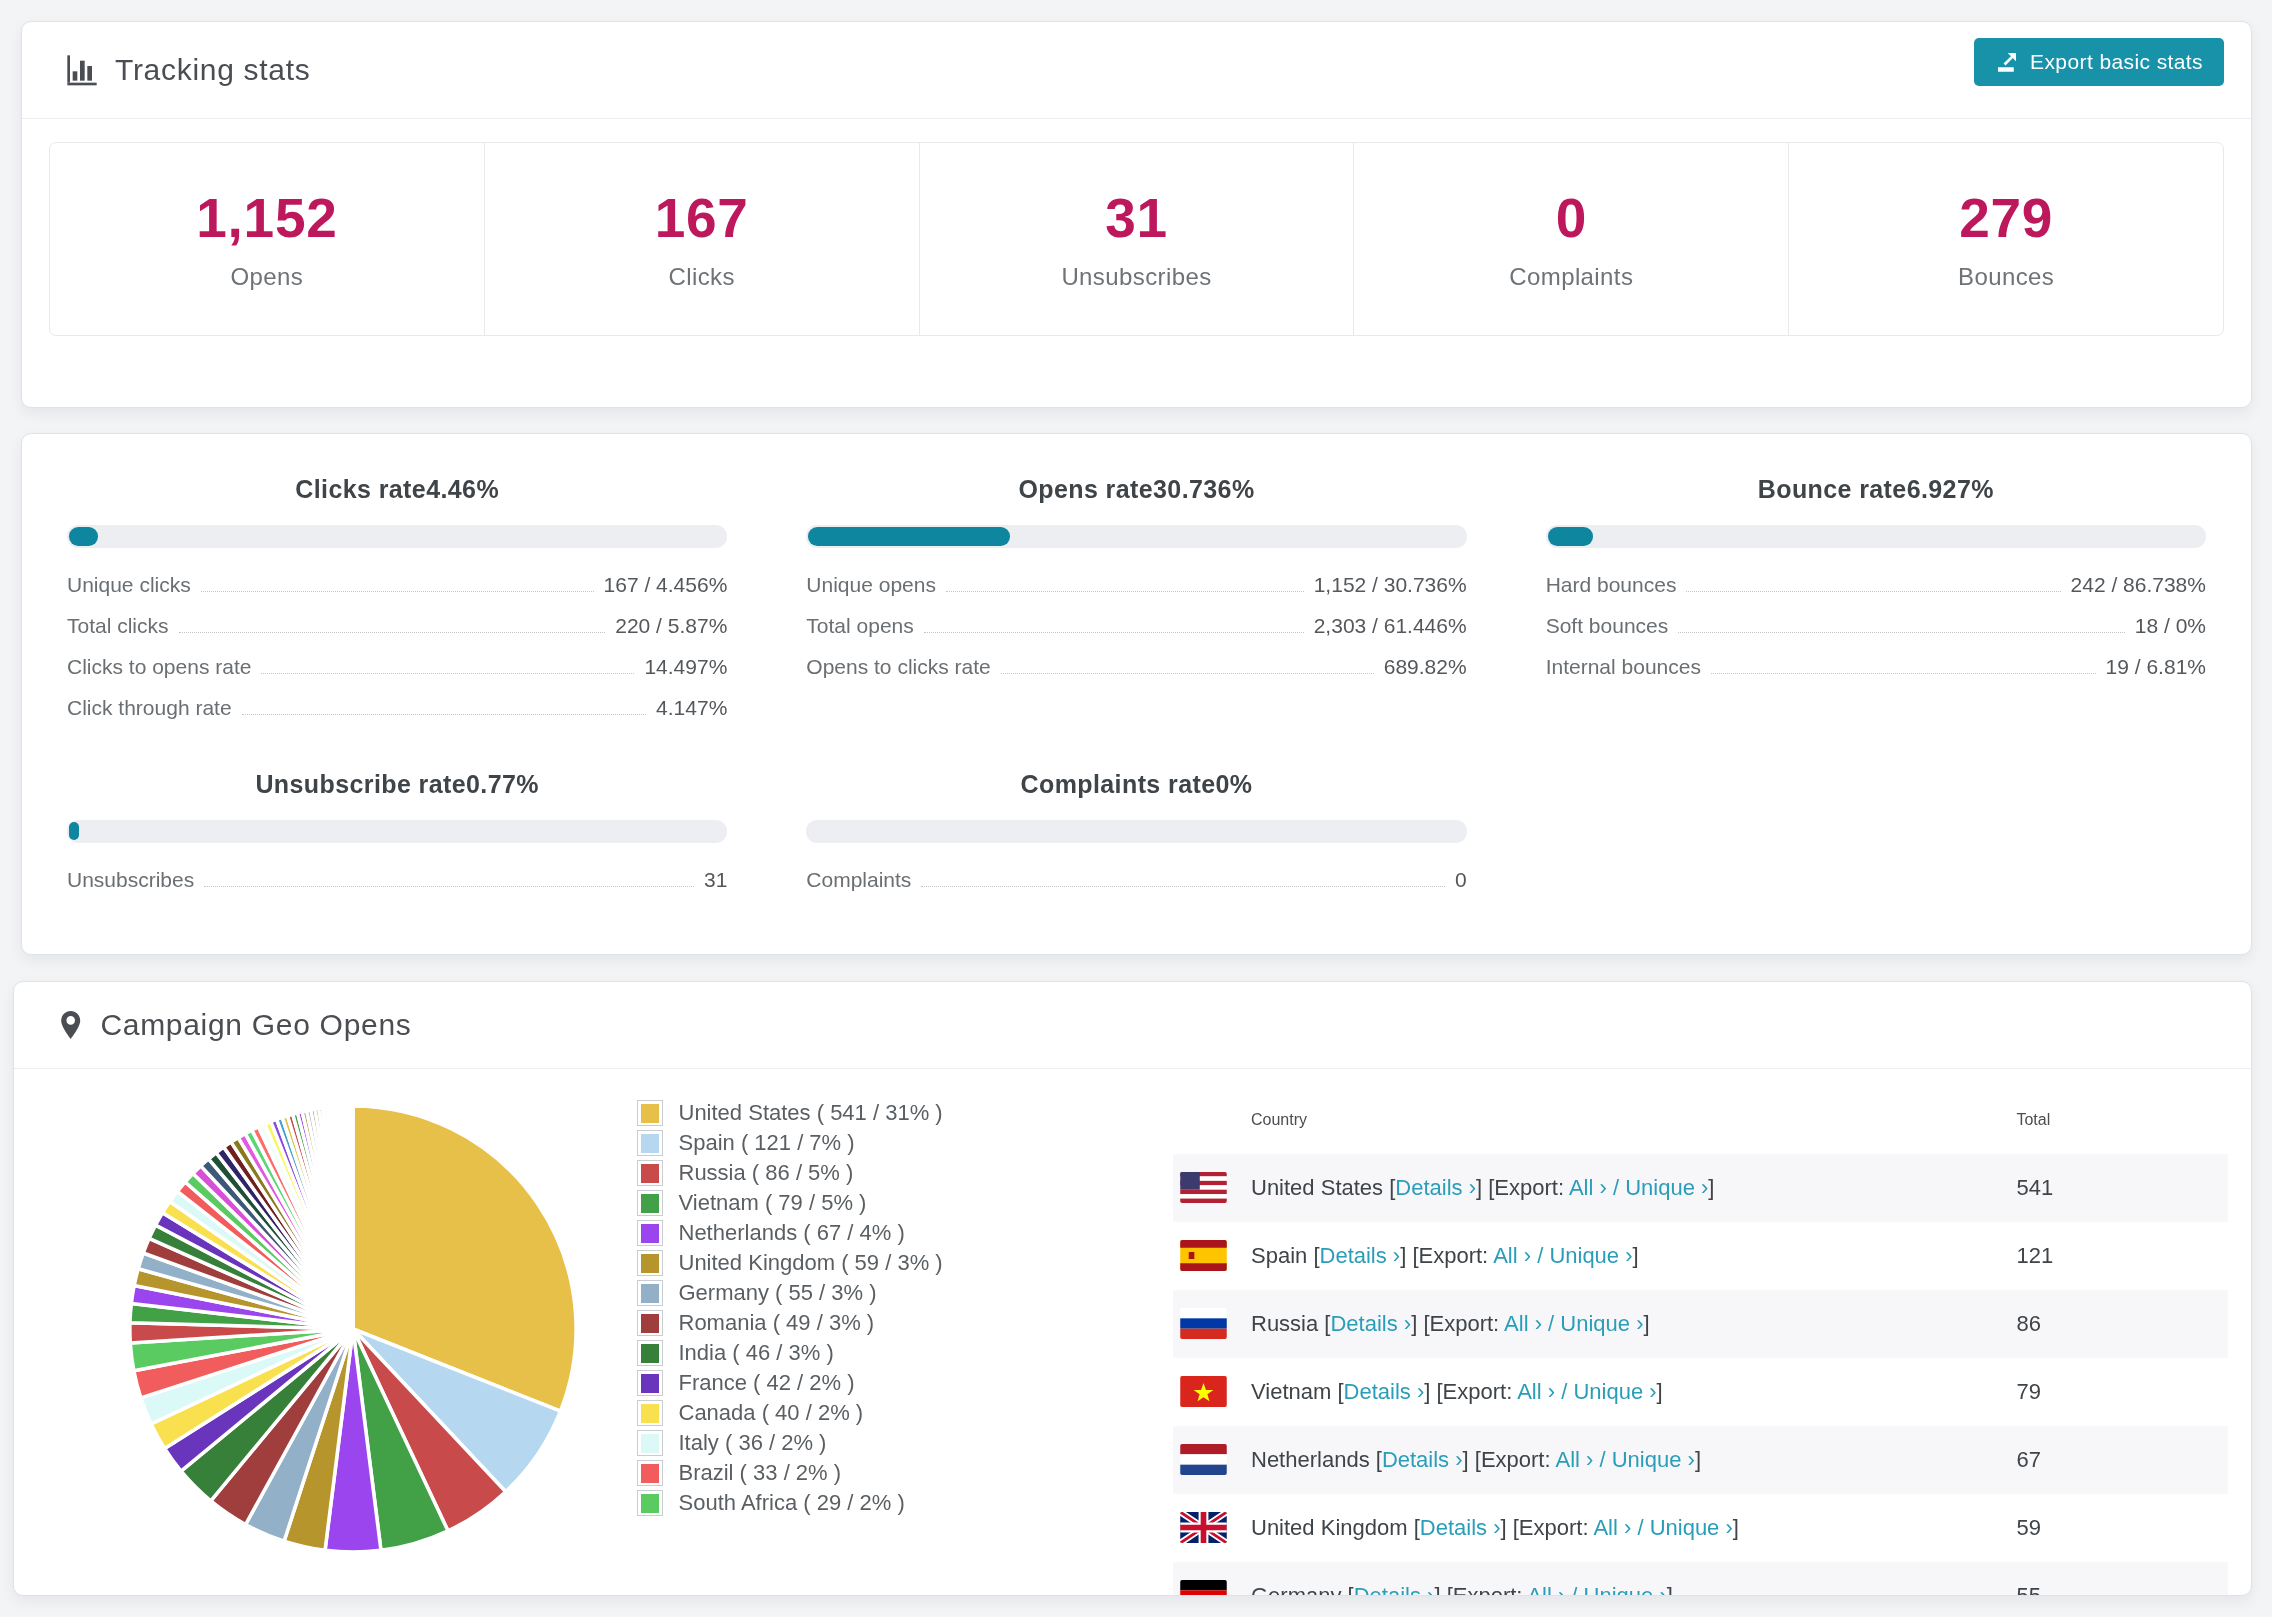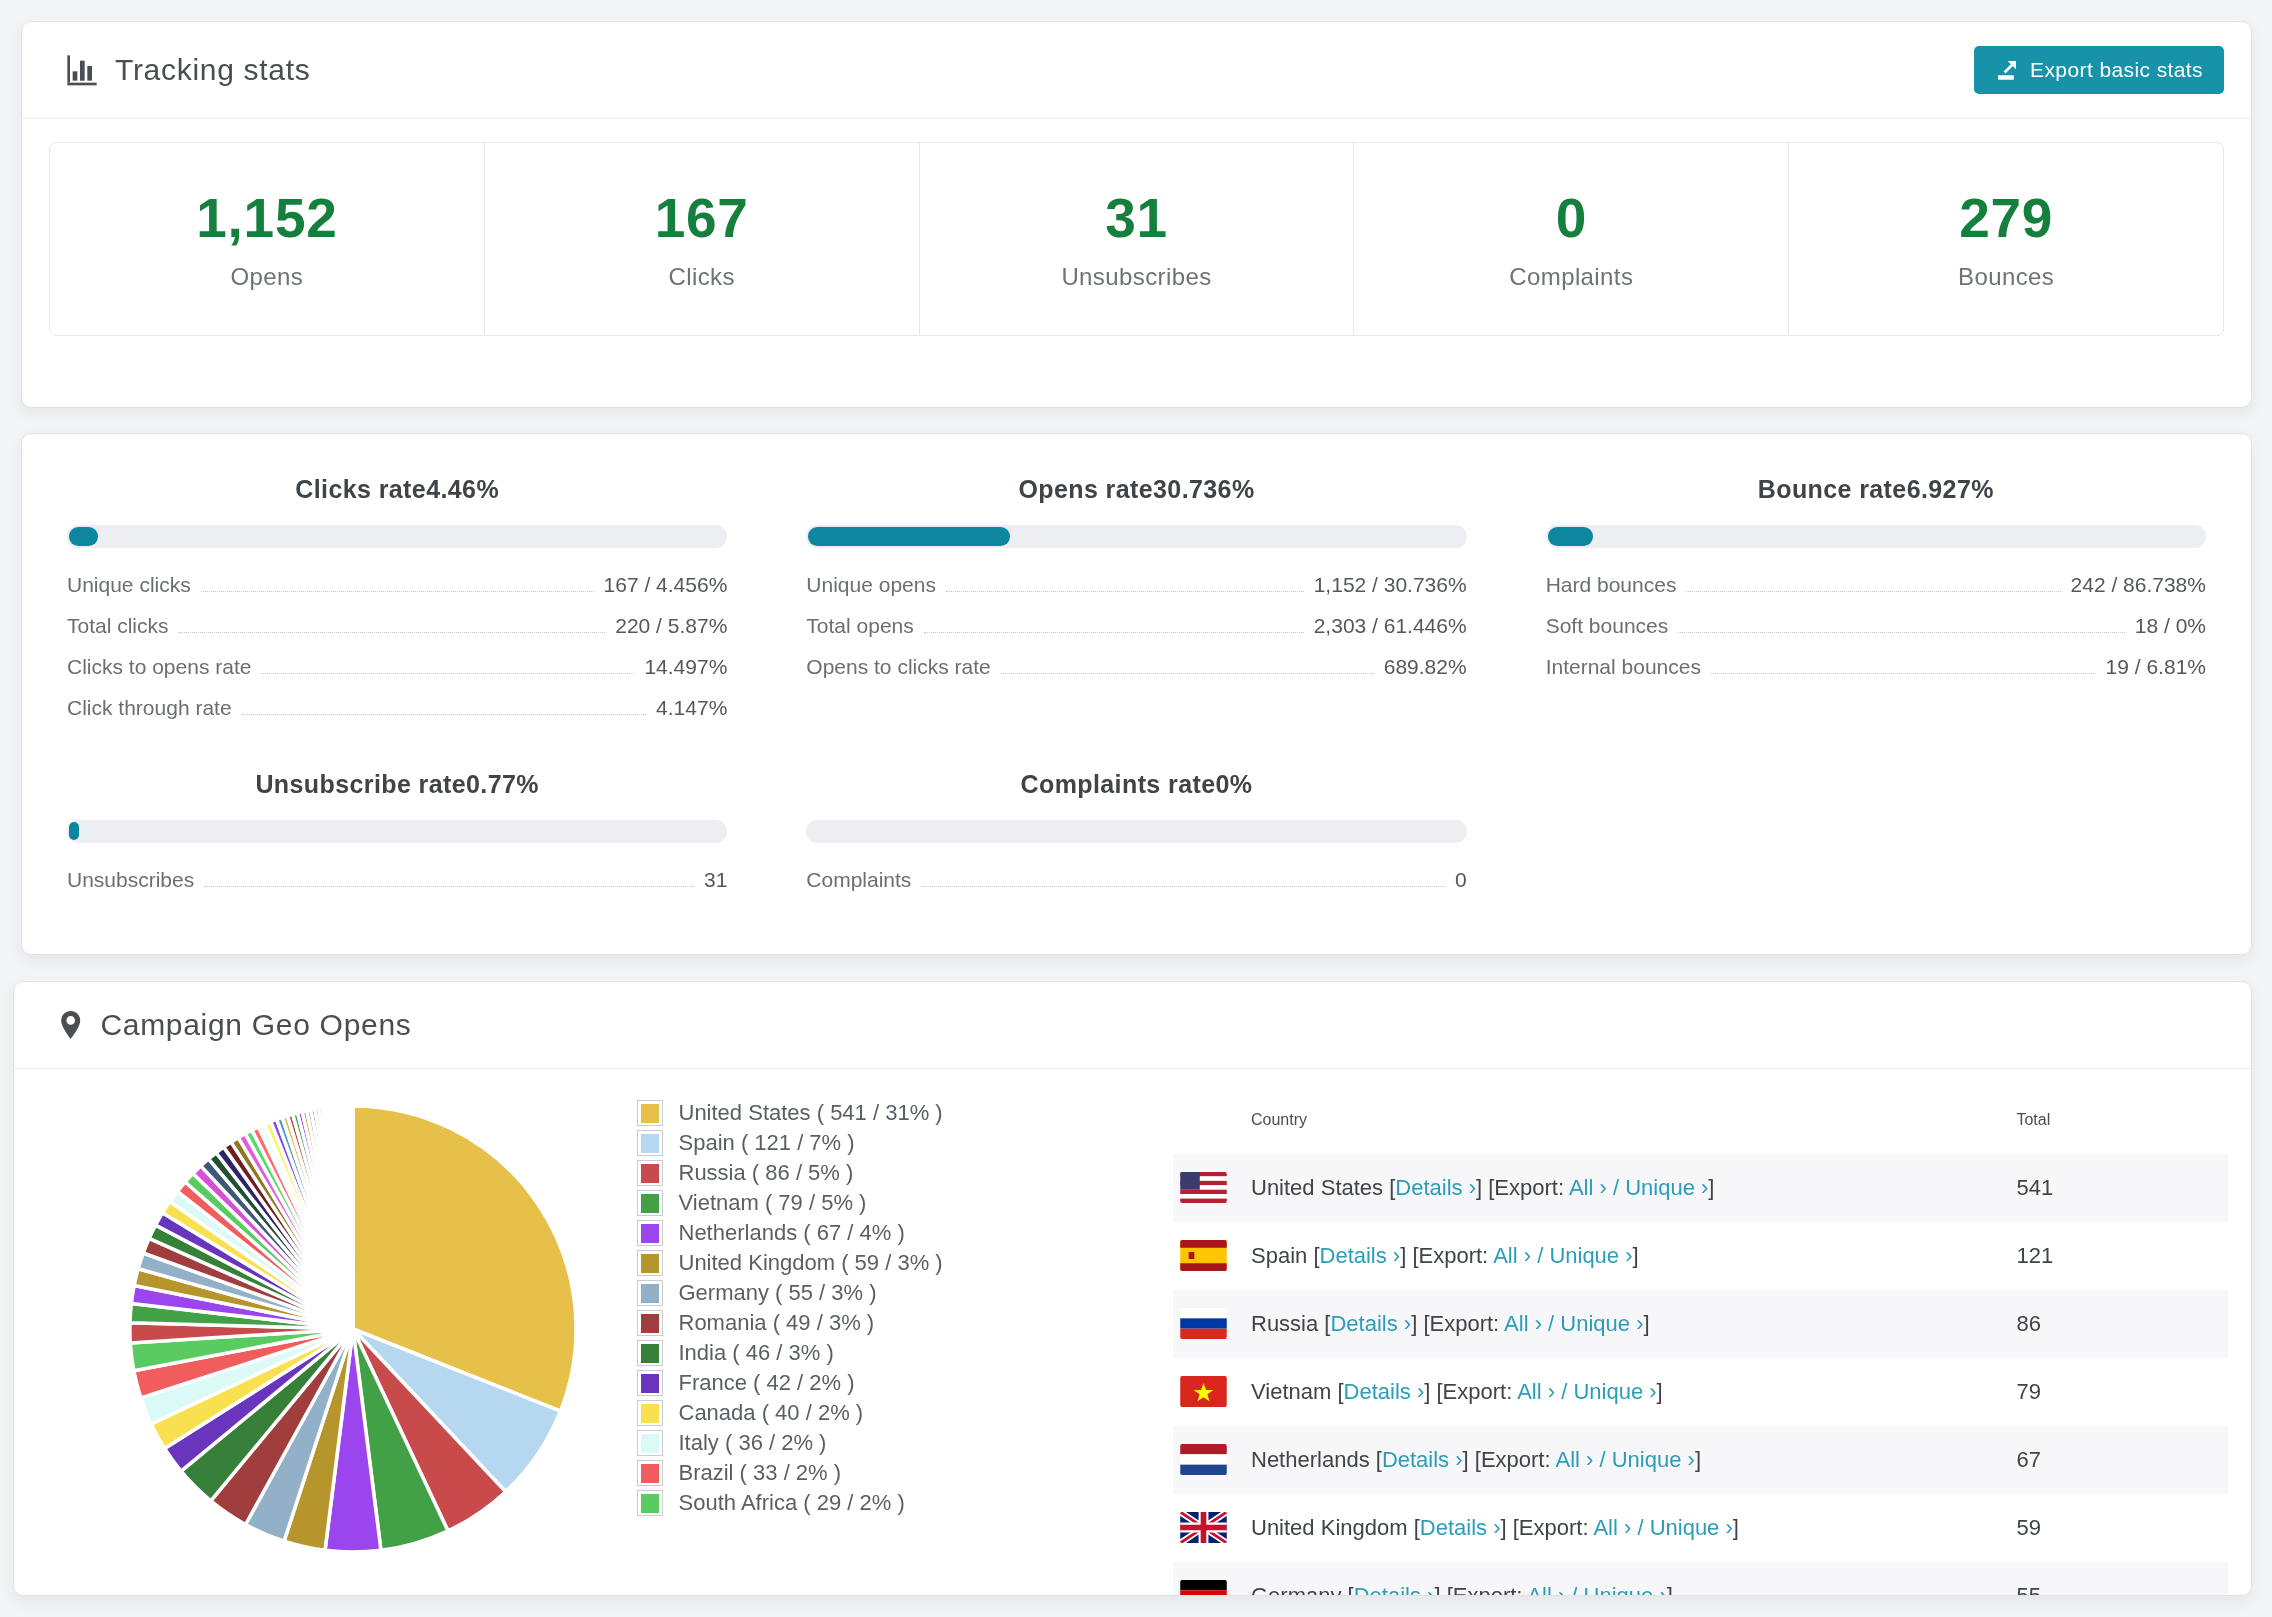--- a/index.html
+++ b/index.html
@@ -25,38 +25,38 @@
     border-bottom:0.7px solid #ededf0;
     position:relative;
   }
   .card-title{
     font-size:30px;color:#4a4e52;letter-spacing:0.7px;margin-left:17px;font-weight:400;
   }
   
   .card-tracking{margin-top:21px;height:387px;}
   .card-tracking .card-head{height:96px;}
   .export-btn{
-    position:absolute;right:27px;top:24px;
+    position:absolute;right:27px;top:16px;
     height:48px;padding:0 21px;
     background:#1792a8;color:#fff;border:none;border-radius:5px;
     font-family:"Liberation Sans",sans-serif;
     font-size:21px;letter-spacing:0.4px;
     display:flex;align-items:center;gap:11.3px;cursor:pointer;
   }
   .stats-row{
     margin:22.6px 27px 0;height:192px;
     border:0.7px solid #e7e9ed;border-radius:7px;
     display:flex;background:#fff;
   }
   .stat-cell{
     flex:1;display:flex;flex-direction:column;align-items:center;justify-content:center;
     border-right:0.7px solid #e7e9ed;
   }
   .stat-cell:last-child{border-right:none;}
-  .stat-value{font-size:55px;font-weight:bold;color:#15803d;letter-spacing:0.7px;}
+  .stat-value{font-size:55px;font-weight:bold;color:#be185d;letter-spacing:0.7px;}
   .stat-label{font-size:24px;color:#6e7377;margin-top:12.7px;letter-spacing:0.4px;}
   
   .card-rates{margin-top:25.4px;height:522px;padding:41px 45px 0;}
   .rates-grid{display:grid;grid-template-columns:1fr 1fr 1fr;column-gap:79px;row-gap:41px;}
   .rate-head{display:flex;justify-content:center;align-items:baseline;}
   .rate-title,.rate-value{font-size:25px;font-weight:bold;color:#3f4448;letter-spacing:0.4px;}
   .rate-track{margin-top:21px;height:22.6px;border-radius:11.3px;background:#eceef2;padding:2.1px;box-sizing:border-box;}
   .rate-fill{height:18.4px;border-radius:9.2px;background:#0e86a0;}
   .rate-metrics{margin-top:17px;}
   .metric{display:flex;align-items:flex-end;height:41px;box-sizing:border-box;padding-bottom:8.5px;font-size:21px;justify-content:center;}

